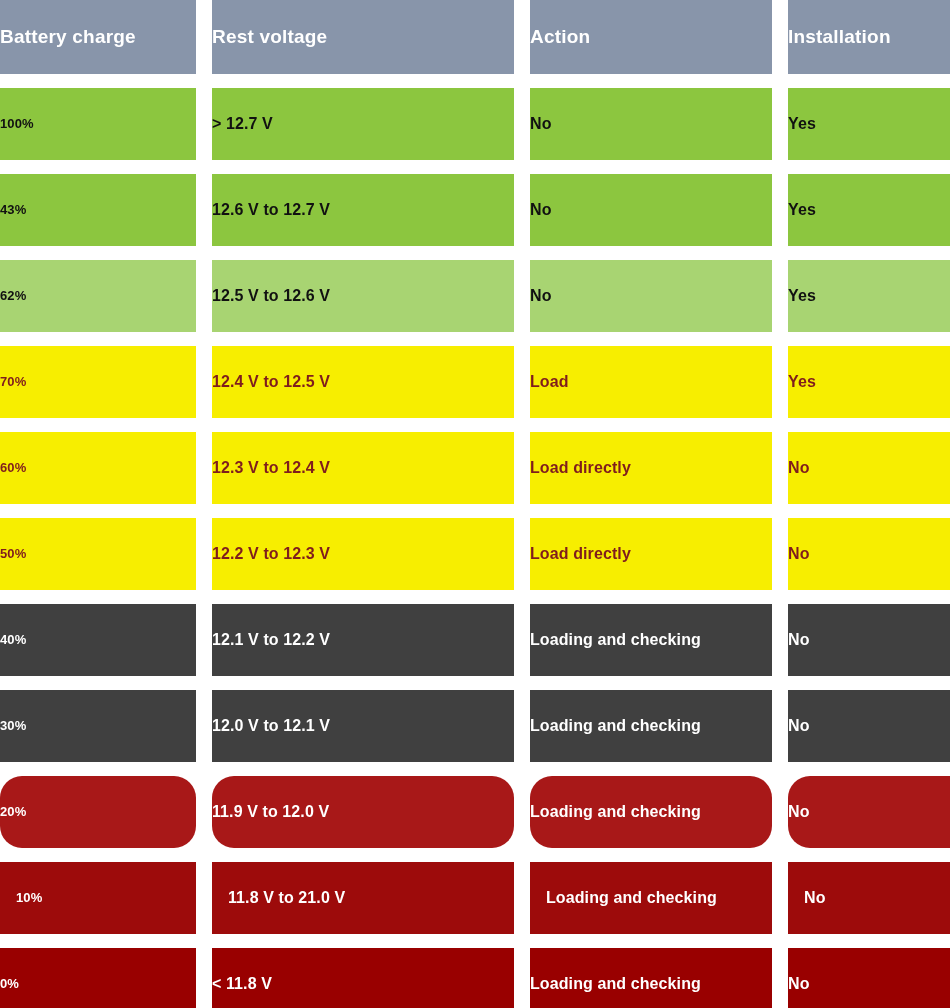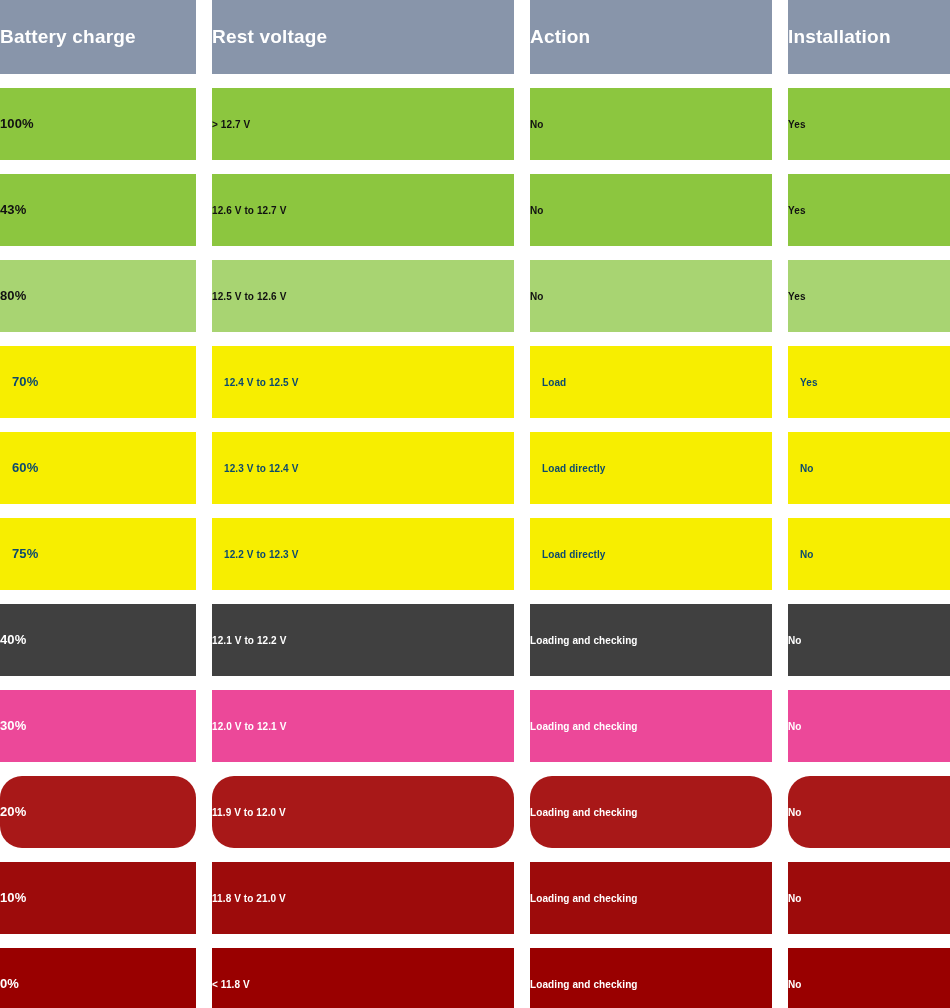--- a/index.html
+++ b/index.html
@@ -48,36 +48,36 @@
   .battery-table thead th {
     height: 74px;
     background: #8895aa;
     color: #ffffff;
     font-size: 19px;
     letter-spacing: 0.2px;
   }
 
   .battery-table tbody td {
     height: 72px;
-    font-size: 10px;
+    font-size: 16px;
     letter-spacing: 0.1px;
   }
 
   
   .battery-table tbody td.col-charge { font-size: 13px; margin-top: 29px; }
 
   
   .r-green-1 td { background: #8cc63f; color: #111111; }
   .r-green-2 td { background: #8cc63f; color: #111111; }
   .r-green-3 td { background: #a8d472; color: #111111; }
-  .r-yellow  td { background: #f7ee00; color: #0c4a6e; padding-left: 12px; }
+  .r-yellow  td { background: #f7ee00; color: #7f1d1d; }
   .r-red-1 td { background: #404040; color: #ffffff; }
-  .r-red-2 td { background: #ec4899; color: #ffffff; }
+  .r-red-2 td { background: #404040; color: #ffffff; }
   .r-red-3 td { background: #a81818; color: #ffffff; border-radius: 22px; }
-  .r-red-4 td { background: #9d0b0b; color: #ffffff; }
+  .r-red-4 td { background: #9d0b0b; color: #ffffff; padding-left: 16px; }
   .r-red-5 td { background: #990000; color: #ffffff; }
 
   
   .battery-table tbody td .cell-text {
     display: block;
   }
 </style>
 </head>
 <body>
 
@@ -121,21 +121,21 @@
           </td>
           <td class="col-action">
             <span class="cell-text">No</span>
           </td>
           <td class="col-installation">
             <span class="cell-text">Yes</span>
           </td>
         </tr>
         <tr class="r-green-3">
           <td class="col-charge">
-            <span class="cell-text">80%</span>
+            <span class="cell-text">62%</span>
           </td>
           <td class="col-voltage">
             <span class="cell-text">12.5 V to 12.6 V</span>
           </td>
           <td class="col-action">
             <span class="cell-text">No</span>
           </td>
           <td class="col-installation">
             <span class="cell-text">Yes</span>
           </td>
@@ -163,21 +163,21 @@
           </td>
           <td class="col-action">
             <span class="cell-text">Load directly</span>
           </td>
           <td class="col-installation">
             <span class="cell-text">No</span>
           </td>
         </tr>
         <tr class="r-yellow">
           <td class="col-charge">
-            <span class="cell-text">75%</span>
+            <span class="cell-text">50%</span>
           </td>
           <td class="col-voltage">
             <span class="cell-text">12.2 V to 12.3 V</span>
           </td>
           <td class="col-action">
             <span class="cell-text">Load directly</span>
           </td>
           <td class="col-installation">
             <span class="cell-text">No</span>
           </td>

